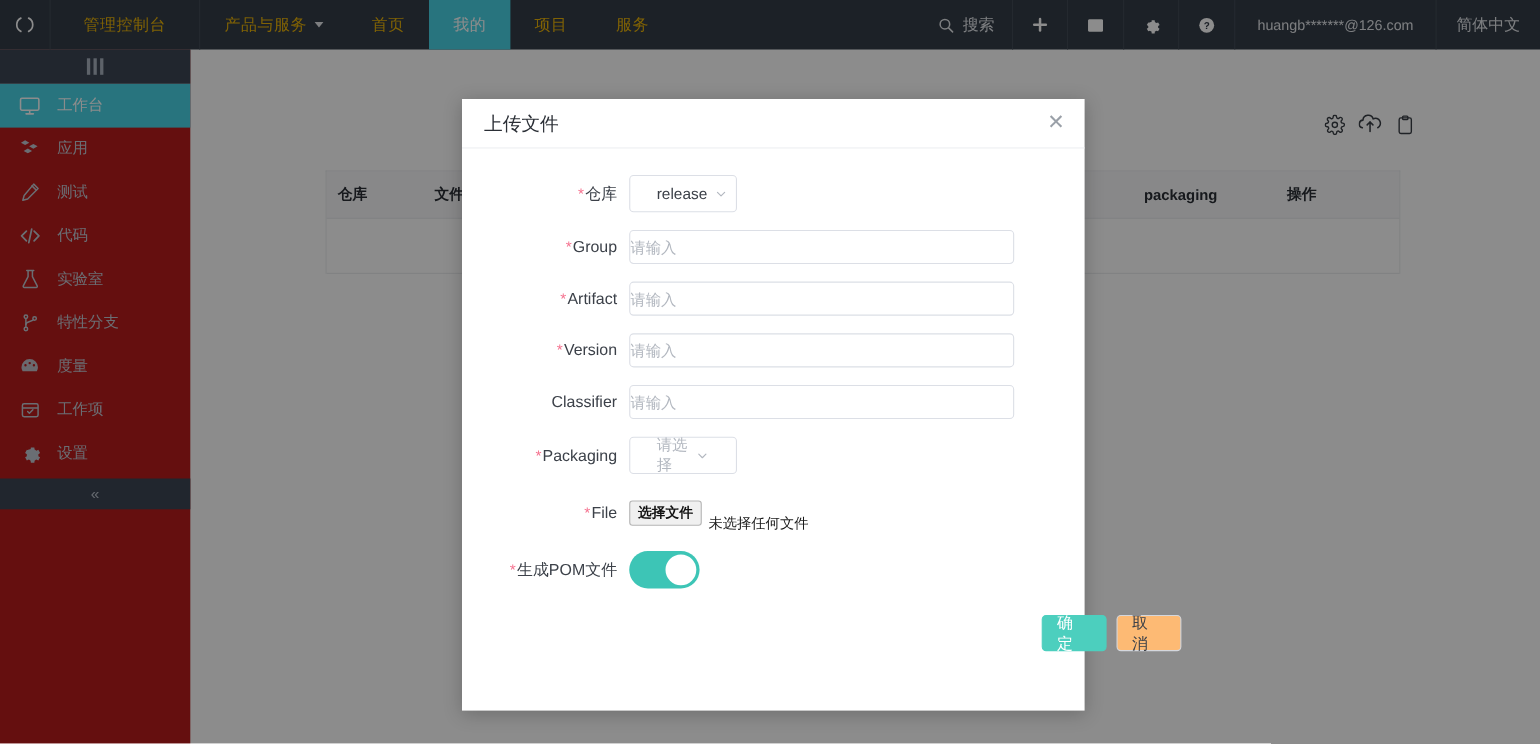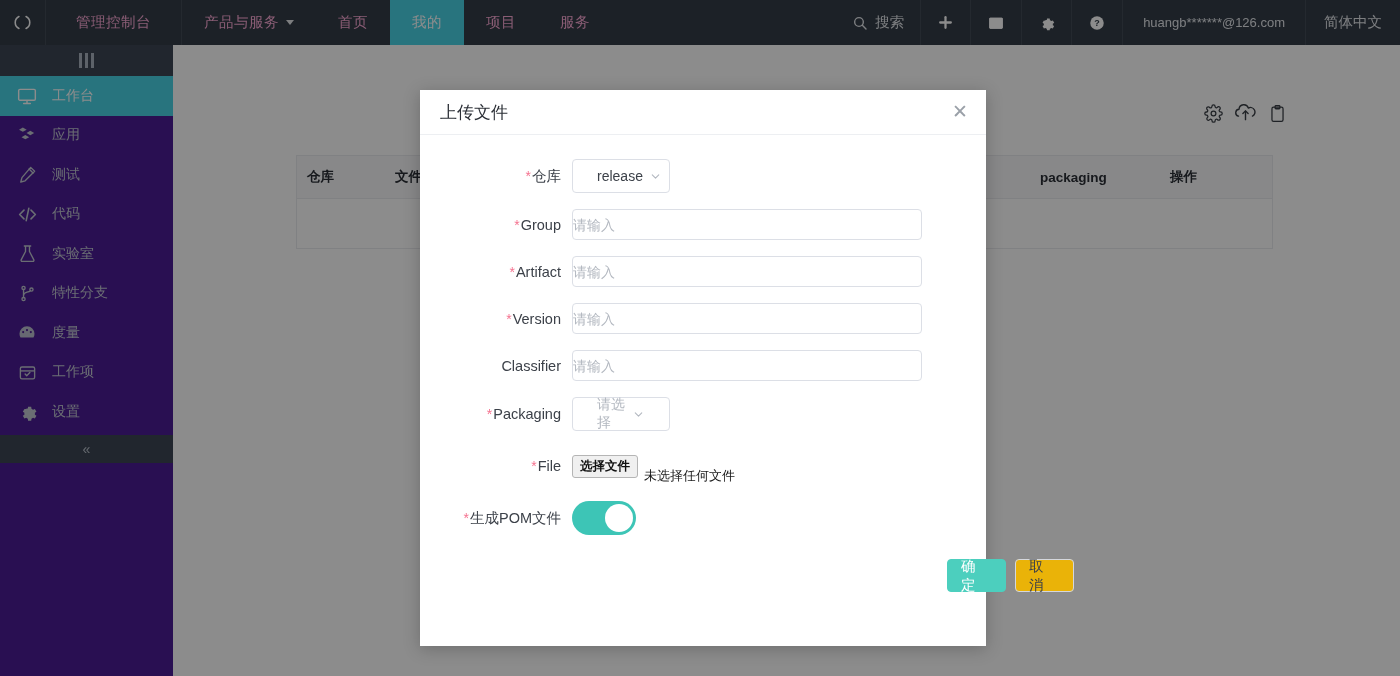--- a/index.html
+++ b/index.html
@@ -19,21 +19,21 @@
     background: #333c47; display: flex; align-items: stretch; z-index: 5;
   }
   .logo-cell {
     width: 46px; display: flex; align-items: center; justify-content: center;
     border-right: 1px solid #434c57;
   }
   .logo-mark { width: 17px; height: 17px; position: relative; }
   .logo-mark svg { display: block; }
   .nav-item {
     display: flex; align-items: center; padding: 0 22px;
-    color: #f9a8d4; font-size: 14.5px; white-space: nowrap;
+    color: #eab308; font-size: 14.5px; white-space: nowrap;
     cursor: pointer; letter-spacing: .5px;
   }
   .nav-item.brand { padding: 0 30px; border-right: 1px solid #434c57; }
   .nav-item.active { background: #4ad4e6; color: #fff; }
   .caret {
     display: inline-block; margin-left: 7px;
     border-left: 4.5px solid transparent; border-right: 4.5px solid transparent;
     border-top: 5.5px solid #e3e6ea;
   }
   .spacer { flex: 1; }
@@ -43,21 +43,21 @@
     border-left: 1px solid #434c57; font-size: 14.5px;
   }
   .hdr-btn.no-sep { border-left: none; }
   .hdr-btn svg { display: block; }
   .hdr-user { padding: 0 20px; font-size: 13px; }
   .hdr-lang { padding: 0 18px; font-size: 14.5px; }
 
   
   .sidebar {
     position: absolute; top: 45px; left: 0; width: 173px; height: 631px;
-    background: #4c1d95; z-index: 4;
+    background: #b91c1c; z-index: 4;
   }
   .side-logo {
     height: 31px; background: #3c4654; display: flex;
     align-items: center; justify-content: center; gap: 3px;
   }
   .side-logo i { display: block; width: 3px; height: 15px; background: #aab3c0; }
   .side-item {
     display: flex; align-items: center; height: 39.5px;
     padding-left: 14px; color: #c2c8d2; font-size: 14px; cursor: pointer;
   }
@@ -165,21 +165,21 @@
   }
 
   .btnrow { display: flex; gap: 9px; padding-left: 527px; margin-top: 24px; }
   .btn {
     height: 33px; min-width: 59px; border-radius: 4px; font-size: 14.5px;
     display: flex; align-items: center; justify-content: center;
     cursor: pointer; padding: 0 13px; letter-spacing: 2px;
     font-family: Liberation Serif, serif;
   }
   .btn-primary { background: #4ccfbe; color: #ffffff; border: 1px solid #4ccfbe; }
-  .btn-default { background: #eab308; color: #3c4149; border: 1px solid #d4d7dd; }
+  .btn-default { background: #fdba74; color: #3c4149; border: 1px solid #d4d7dd; }
 </style>
 </head>
 <body>
 
 <div id="app">
 
   <div class="page">
     <div class="page-toolbar">
       <span class="ticon">
         <svg width="19" height="19" viewBox="0 0 24 24" fill="none" stroke="#3a3f46" stroke-width="1.6">

